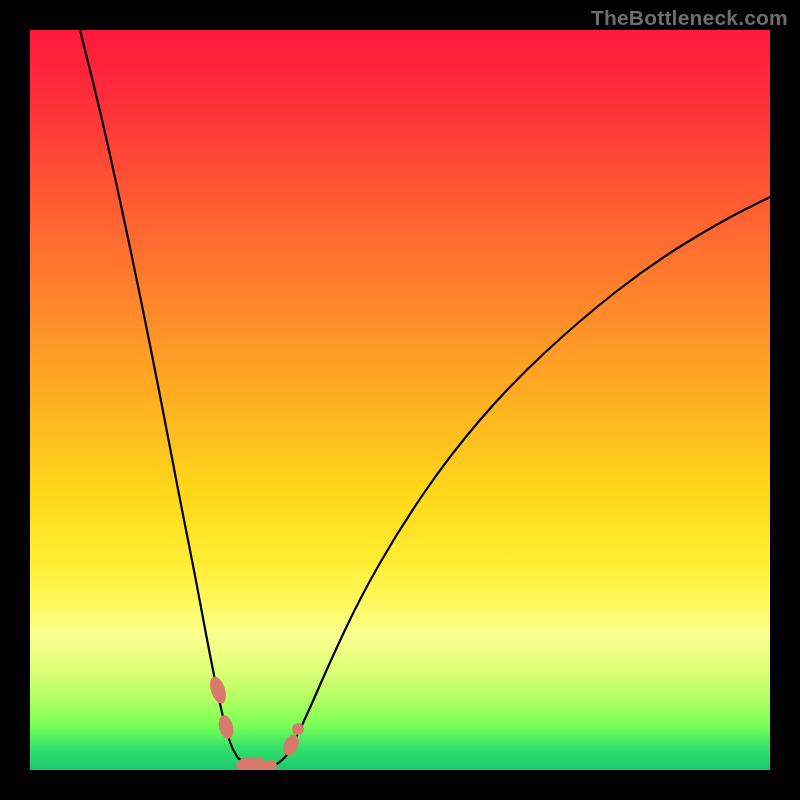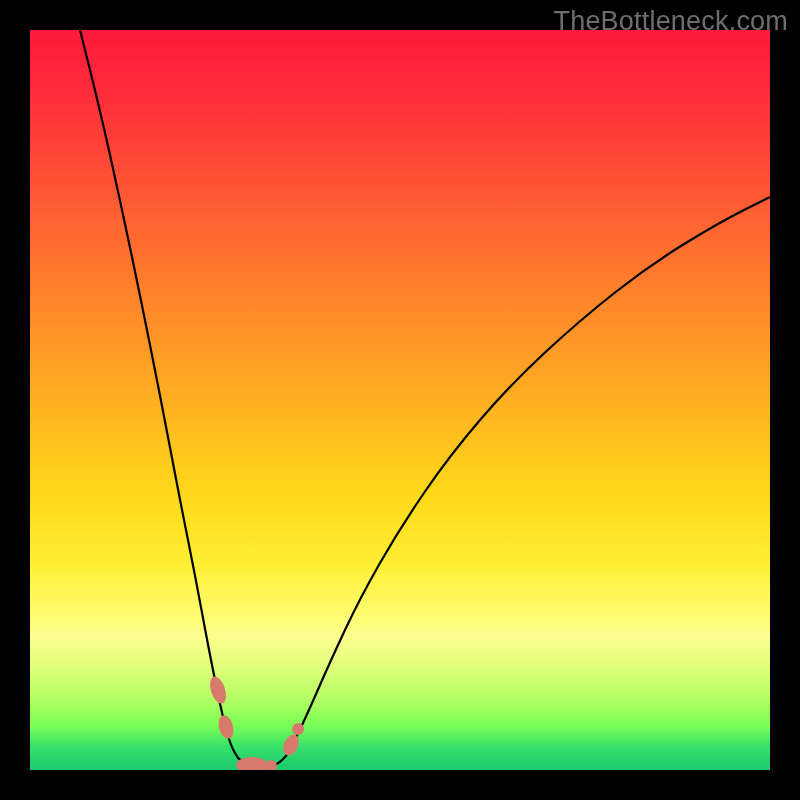--- a/index.html
+++ b/index.html
@@ -31,22 +31,22 @@
       #b8ff66 90%,
       #7aff55 94%,
       #33e06a 97%,
       #1cc96f 100%);
   }
   .watermark {
     position: absolute;
     top: 6px;
     right: 12px;
     color: #6e6e6e;
-    font-size: 27px;
-    font-weight: 400;
+    font-size: 21px;
+    font-weight: 700;
     letter-spacing: 0.2px;
   }
   svg.curve {
     position: absolute;
     inset: 0;
   }
   .dot {
     fill: #d77a6b;
     stroke: none;
   }

